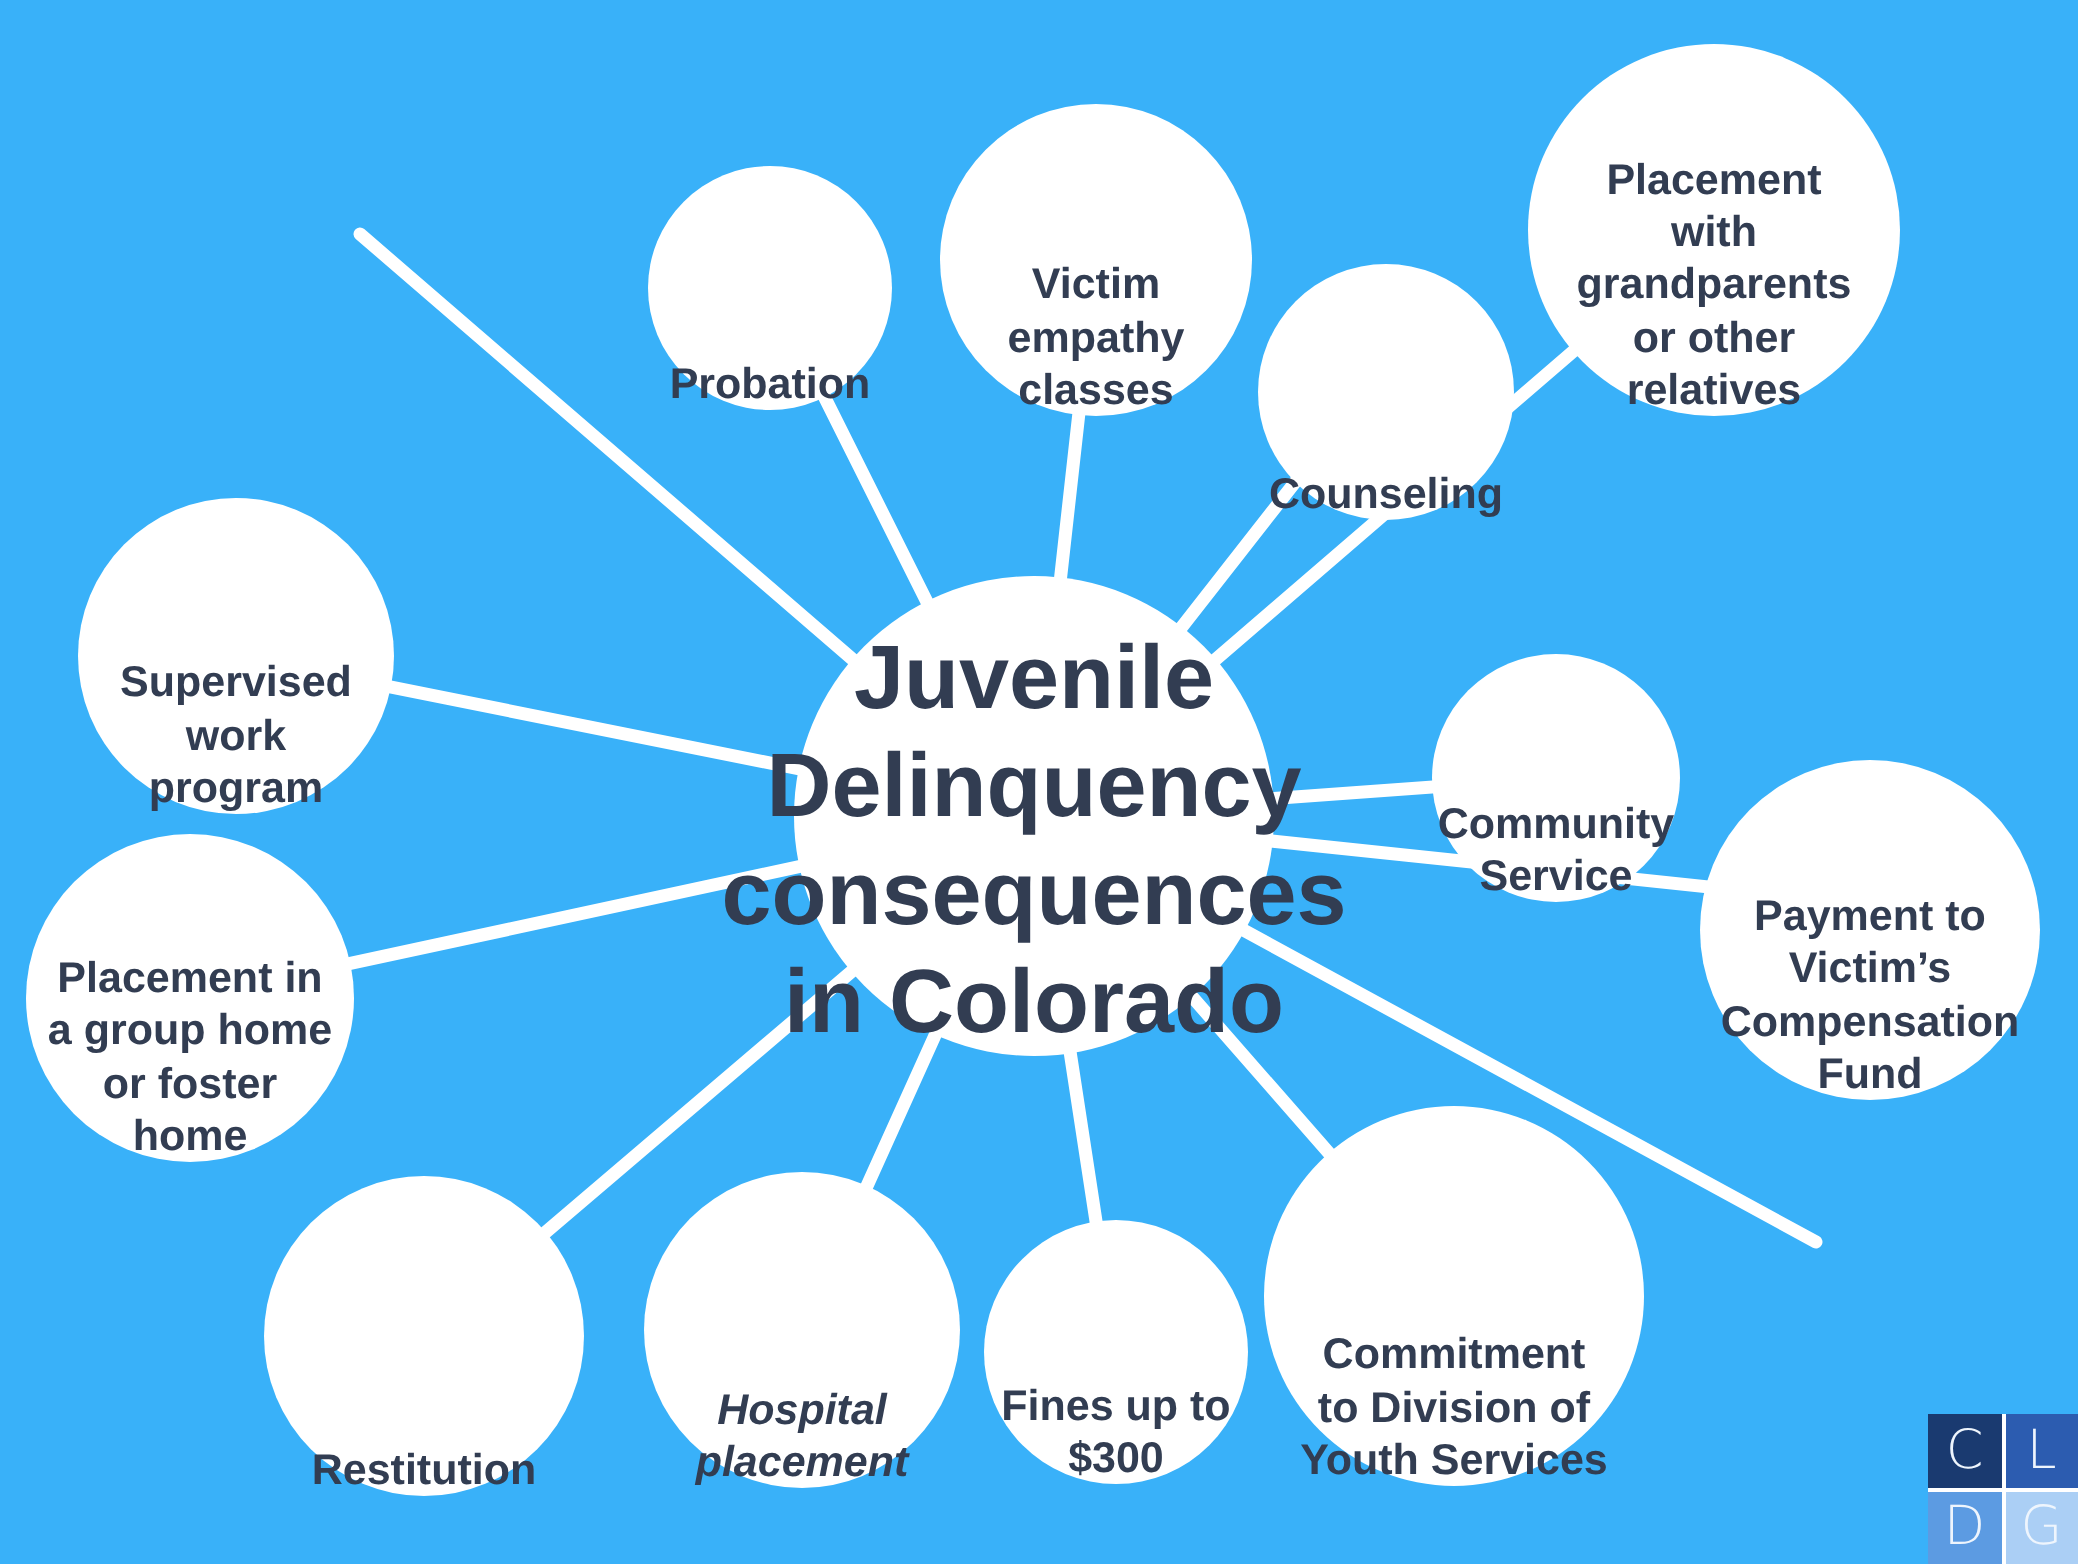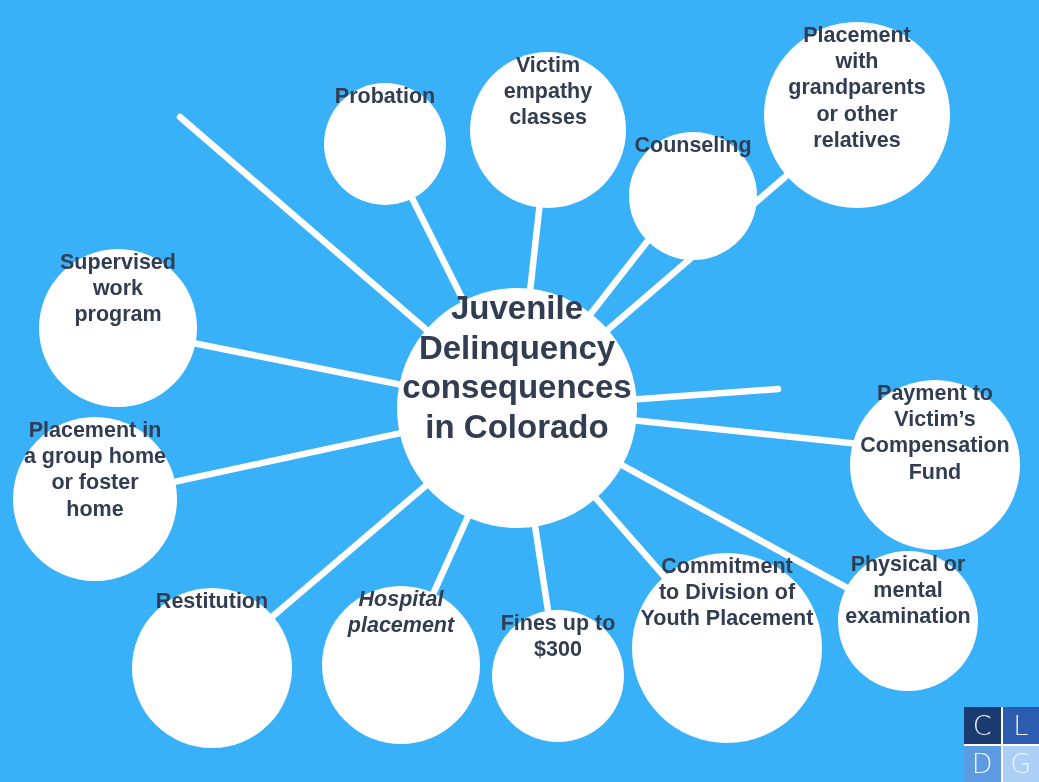--- a/index.html
+++ b/index.html
@@ -24,32 +24,32 @@
   .links line {
     stroke: #ffffff;
     stroke-width: 6.5;
     stroke-linecap: round;
   }
   .node {
     position: absolute;
     background: #ffffff;
     border-radius: 50%;
     display: flex;
-    align-items: flex-start;
+    align-items: flex-end;
     justify-content: center;
     text-align: center;
     color: #323d52;
     font-weight: bold;
     white-space: pre-line;
     line-height: 1.22;
   }
   .node span { display: block; }
   .node-center {
     left: 397px; top: 288px; width: 240px; height: 240px;
-    font-size: 33px;
+    font-size: 45px;
     line-height: 1.2;
   }
   .satellite { font-size: 21.5px; }
   .n-detention    { left:  80px; top:  17px; width: 200px; height: 200px; }
   .n-probation    { left: 324px; top:  83px; width: 122px; height: 122px; }
   .n-victim       { left: 470px; top:  52px; width: 156px; height: 156px; }
   .n-counseling   { left: 629px; top: 132px; width: 128px; height: 128px; }
   .n-grandparents { left: 764px; top:  22px; width: 186px; height: 186px; }
   .n-supervised   { left:  39px; top: 249px; width: 158px; height: 158px; }
   .n-grouphome    { left:  13px; top: 417px; width: 164px; height: 164px; }
@@ -138,35 +138,34 @@
     <span>Supervised
 work
 program</span>
   </div>
   <div class="node satellite n-grouphome">
     <span>Placement in
 a group home
 or foster
 home</span>
   </div>
+  <div class="node satellite n-community">
+    <span>Community
+Service</span>
+  </div>
   <div class="node satellite n-payment">
     <span>Payment to
 Victim’s
 Compensation
 Fund</span>
   </div>
-  <div class="node satellite n-physical">
-    <span>Physical or
-mental
-examination</span>
-  </div>
   <div class="node satellite n-commitment">
     <span>Commitment
 to Division of
-Youth Placement</span>
+Youth Services</span>
   </div>
   <div class="node satellite n-fines">
     <span>Fines up to
 $300</span>
   </div>
   <div class="node satellite n-hospital">
     <span>Hospital
 placement</span>
   </div>
   <div class="node satellite n-restitution">

